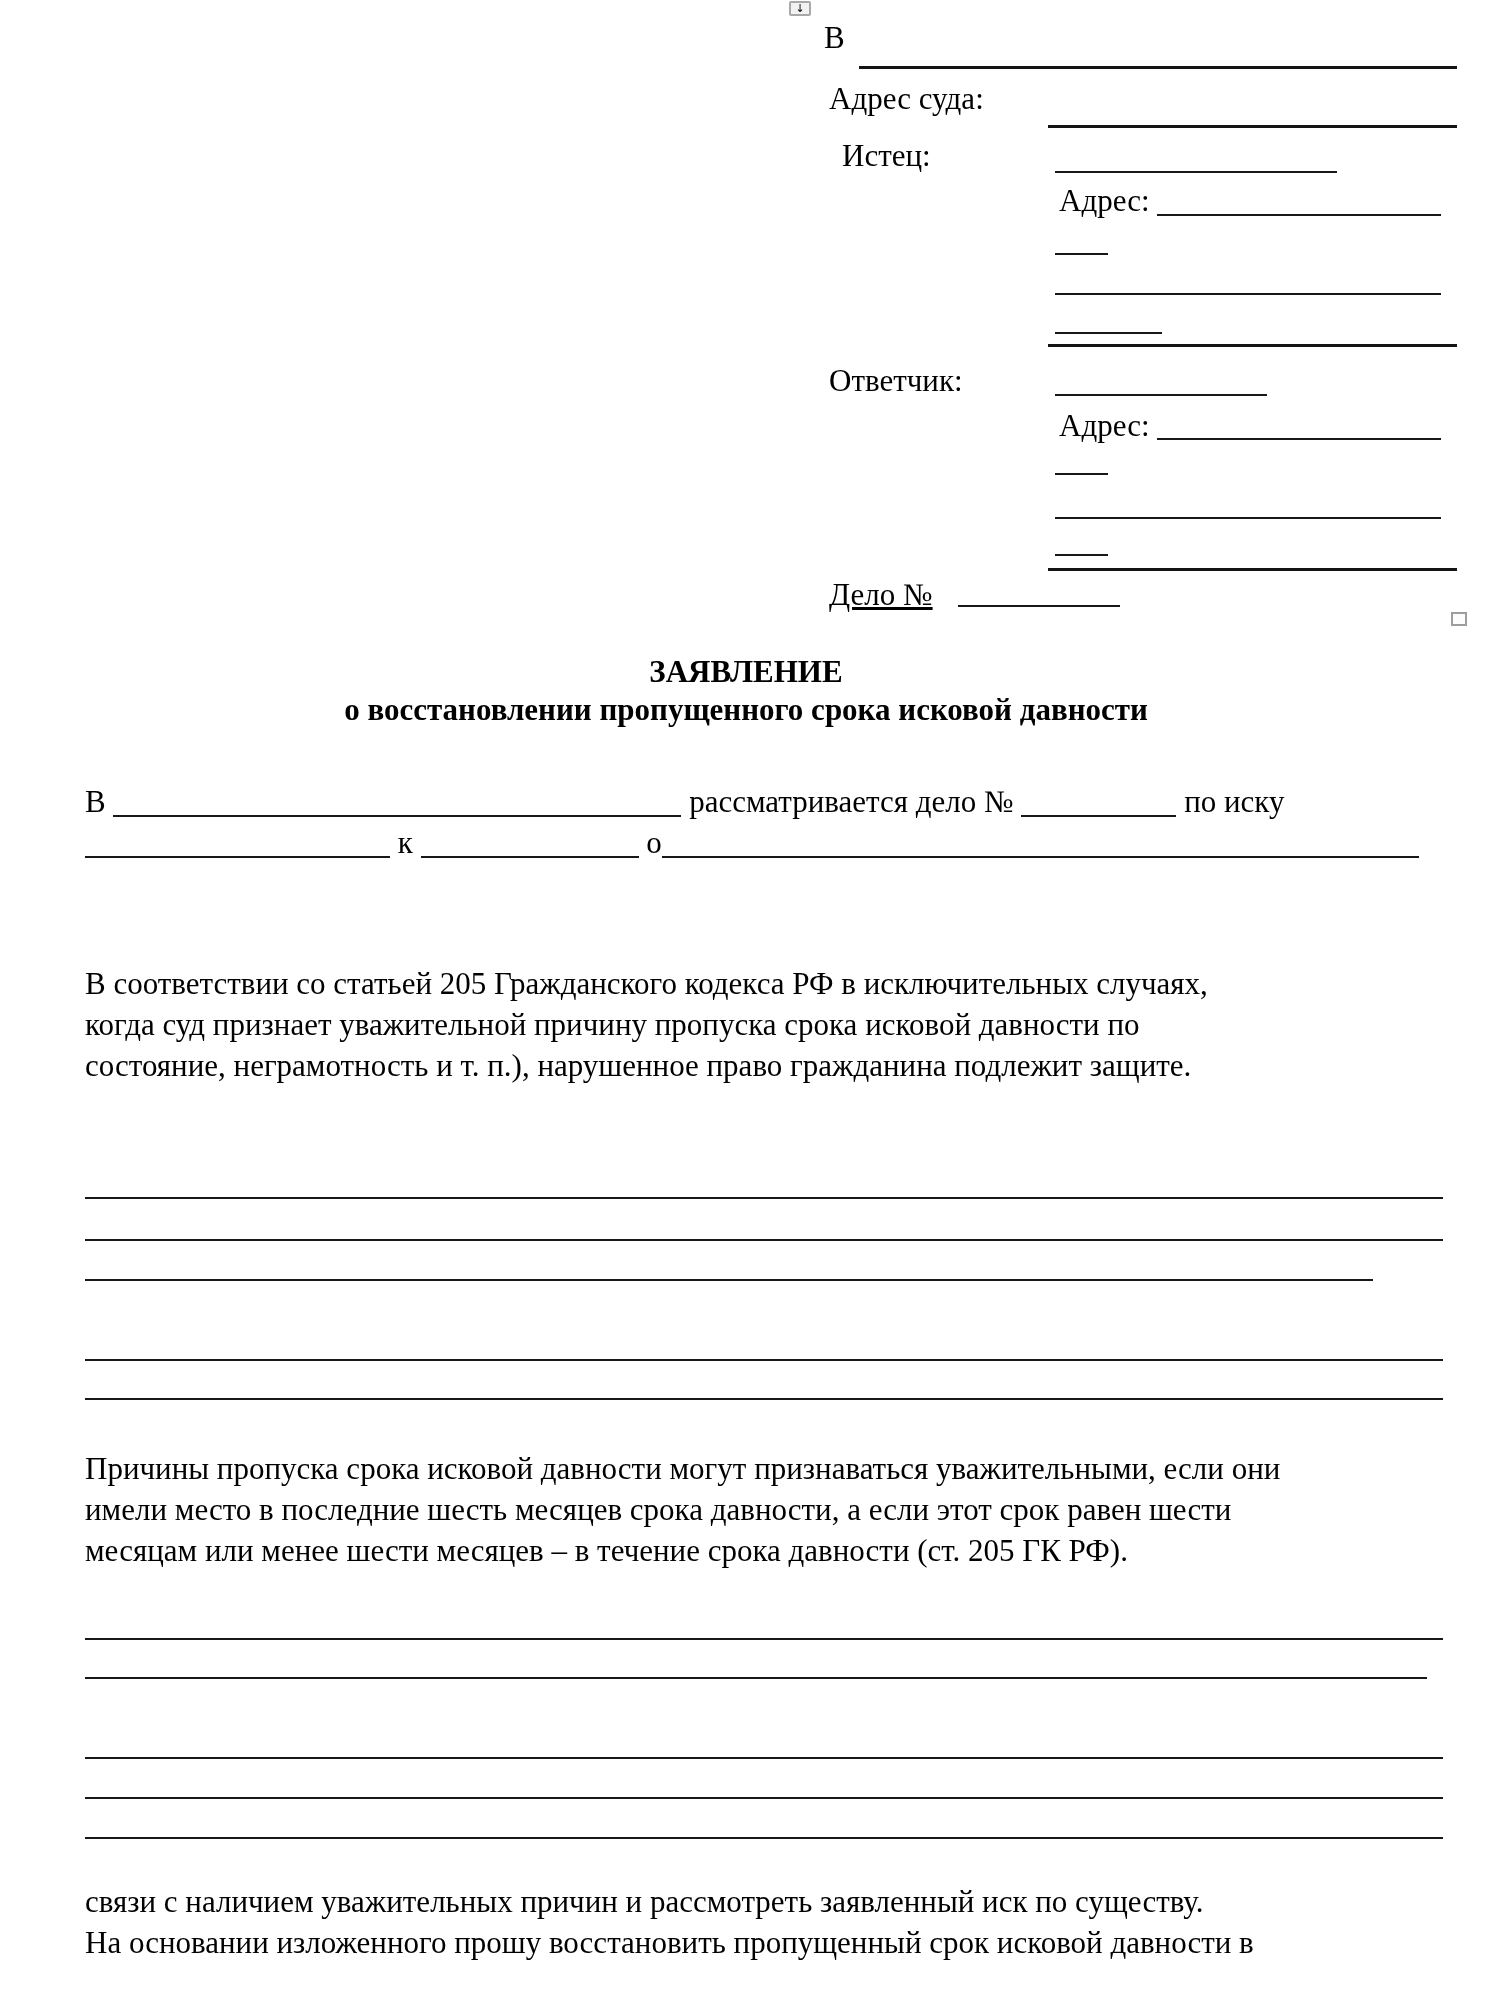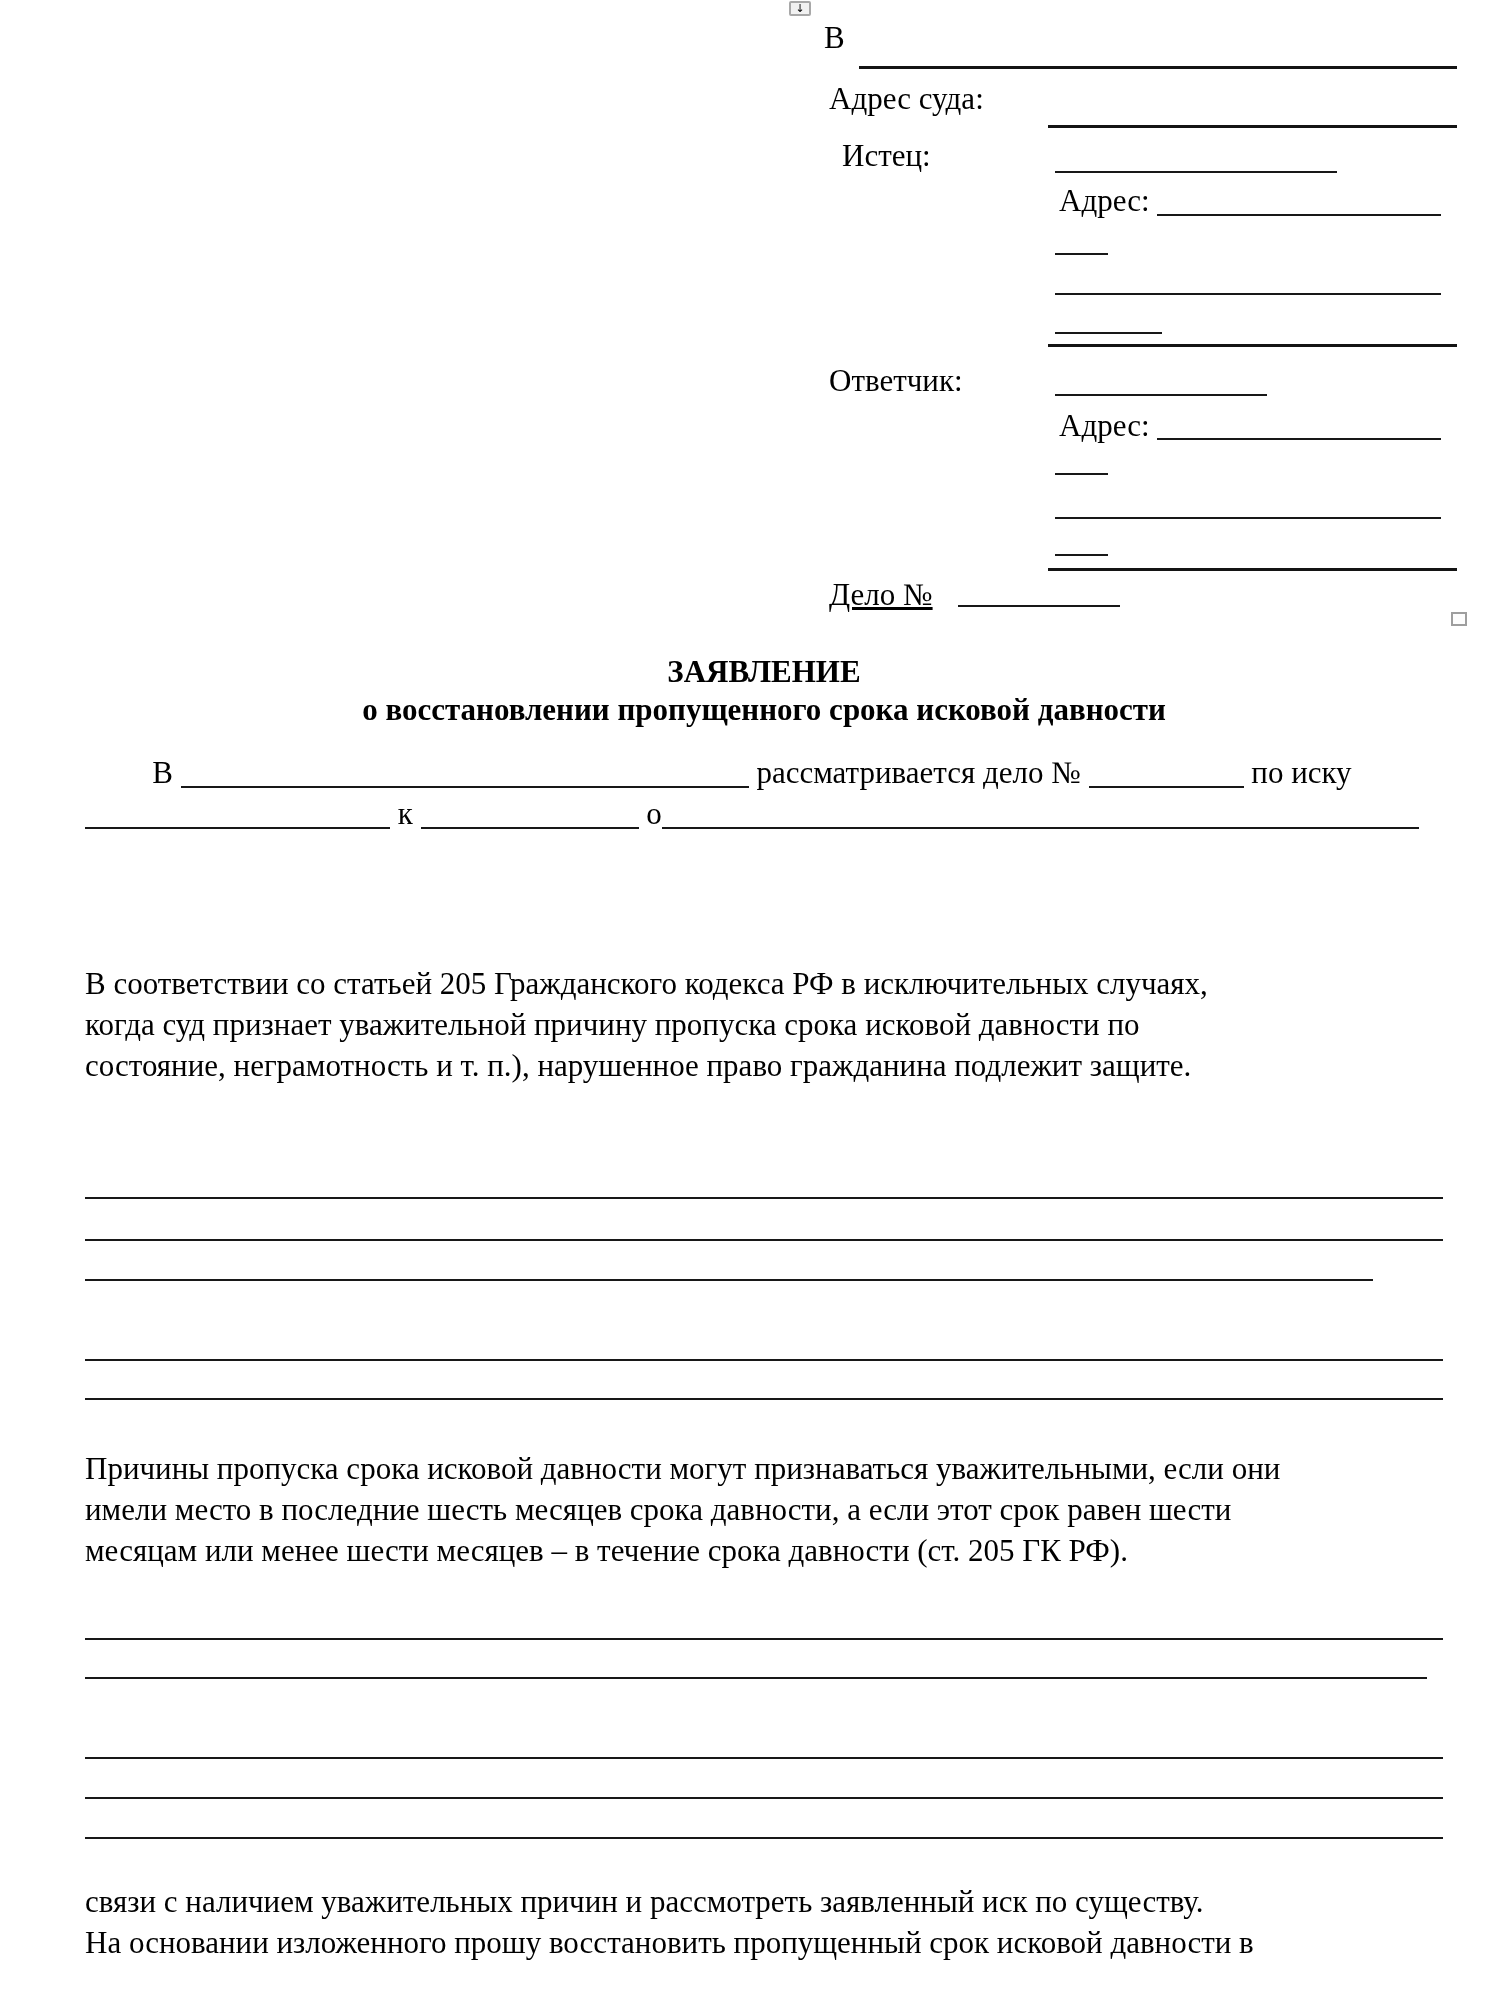--- a/index.html
+++ b/index.html
@@ -8,21 +8,21 @@
 
   
   .t{position:absolute;font-size:31px;line-height:38px;white-space:nowrap;}
 
   
   .rule{position:absolute;height:0;border-bottom:3px solid #141414;}
   
   .uline{position:absolute;height:0;border-bottom:2.5px solid #181818;}
 
   
-  .center-line{position:absolute;left:85px;width:1358px;text-align:center;
+  .center-line{position:absolute;left:67px;width:1358px;text-align:center;
                font-size:31px;font-weight:bold;white-space:nowrap;line-height:38px;}
 
   
   .para{position:absolute;left:85px;}
   .para .ln{font-size:31px;line-height:41px;white-space:nowrap;}
 
   
   .bl{display:inline-block;height:12px;border-bottom:2.5px solid #181818;transform:translateY(5px);}.w155{width:155px}.w218{width:218px}
   .w305{width:305px}.w568{width:568px}.w757{width:757px}
 
@@ -75,21 +75,21 @@
   <div class="rule" style="left:1048px;top:568px;width:409px;"></div>
 
   <div class="t" style="left:829px;top:576px;text-decoration:underline;">Дело №</div>
   <div class="uline" style="left:958px;top:605px;width:162px;"></div>
 
   <div class="square-handle"></div>
 
   <div class="center-line" style="top:653px;">ЗАЯВЛЕНИЕ</div>
   <div class="center-line" style="top:691px;">о восстановлении пропущенного срока исковой давности</div>
 
-  <div class="para" style="top:752px;text-align:center;">
+  <div class="para" style="top:781px;">
     <div class="ln"><span>В</span> <span class="bl w568"></span> <span>рассматривается дело №</span> <span class="bl w155"></span> <span>по иску</span></div>
     <div class="ln"><span class="bl w305"></span> <span>к</span> <span class="bl w218"></span> <span>о</span><span class="bl w757"></span></div>
   </div>
 
 
   <div class="para" style="top:963px;">
     <div class="ln">В соответствии со статьей 205 Гражданского кодекса РФ в исключительных случаях,</div>
     <div class="ln">когда суд признает уважительной причину пропуска срока исковой давности по</div>
     <div class="ln">состояние, неграмотность и т. п.), нарушенное право гражданина подлежит защите.</div>
   </div>

